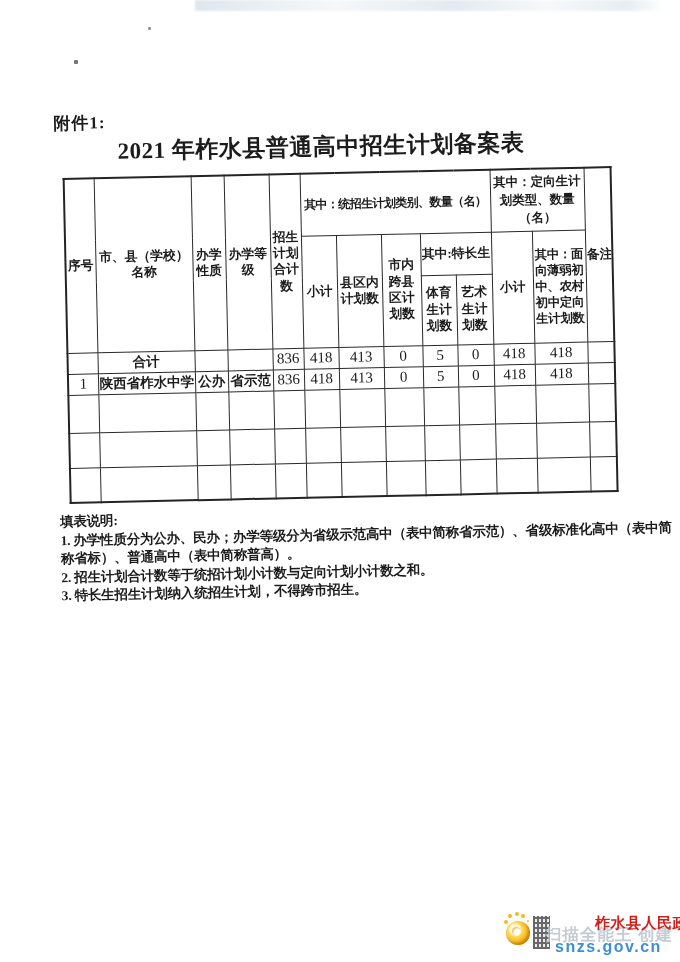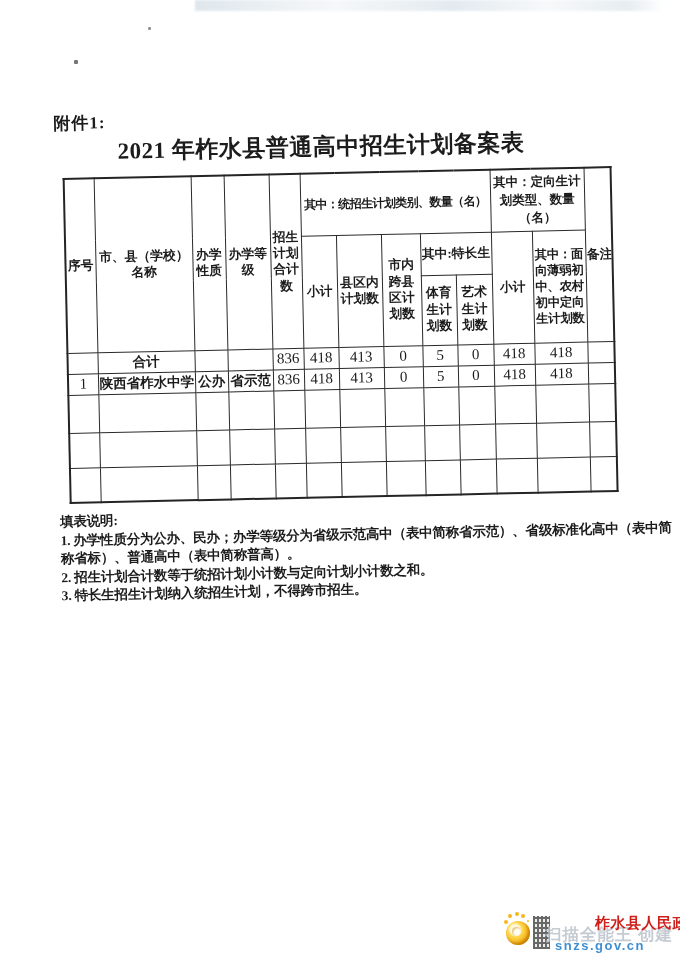--- a/index.html
+++ b/index.html
@@ -91,21 +91,21 @@
     margin-left:40px;
   }
   .wmark {
     position:absolute; left:40px; top:11px; white-space:nowrap;
     font-size:16.5px; font-weight:700; color:#b6bfc8; opacity:.8; letter-spacing:1px;
     font-family:"Liberation Sans","DejaVu Sans",sans-serif;
     text-align:right;
   }
   .gov-url {
     position:absolute; left:50px; top:25px; white-space:nowrap;
-    font-size:13px; font-weight:700; color:#3d8fd4; letter-spacing:1.5px;
+    font-size:16px; font-weight:700; color:#3d8fd4; letter-spacing:1.5px;
     font-family:"Liberation Sans","DejaVu Sans",sans-serif;
   }
 </style>
 </head>
 <body>
 
 <div class="top-streak"></div>
 <div class="speck s1"></div>
 <div class="speck s2"></div>
 

